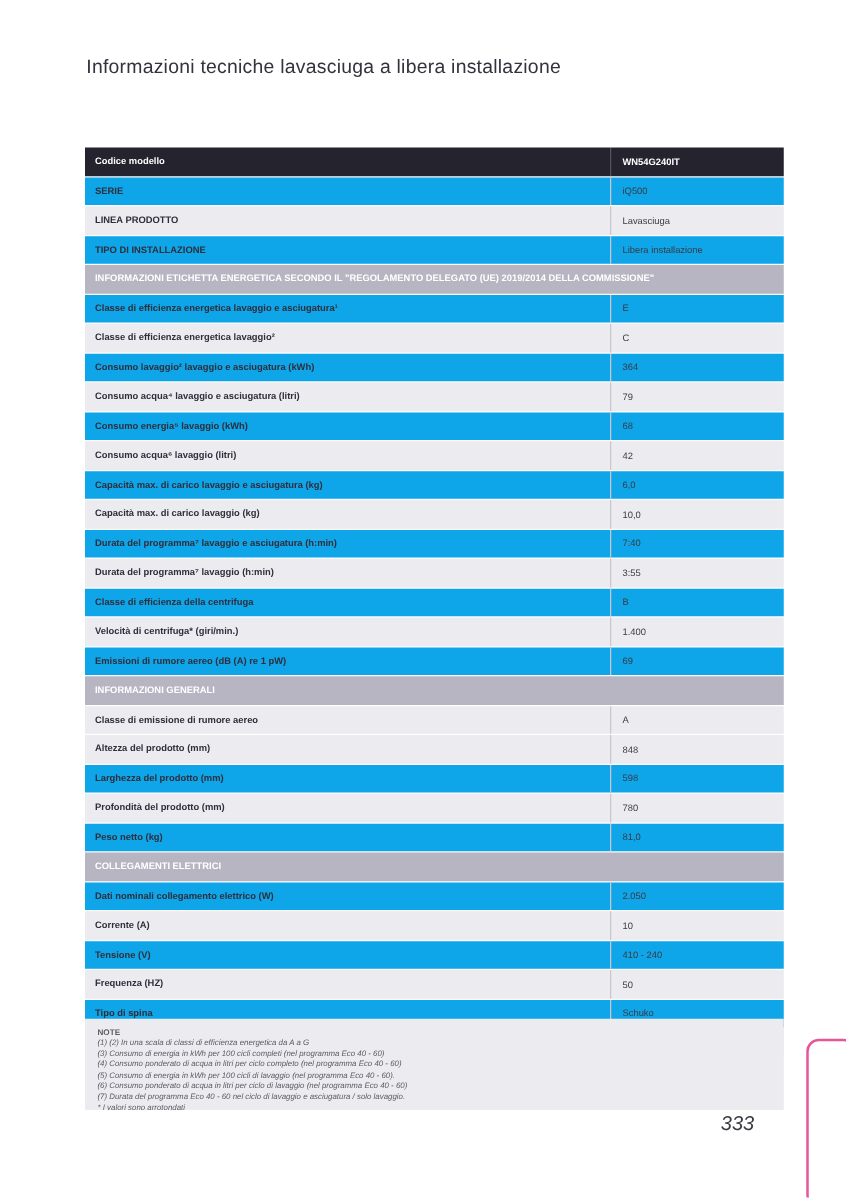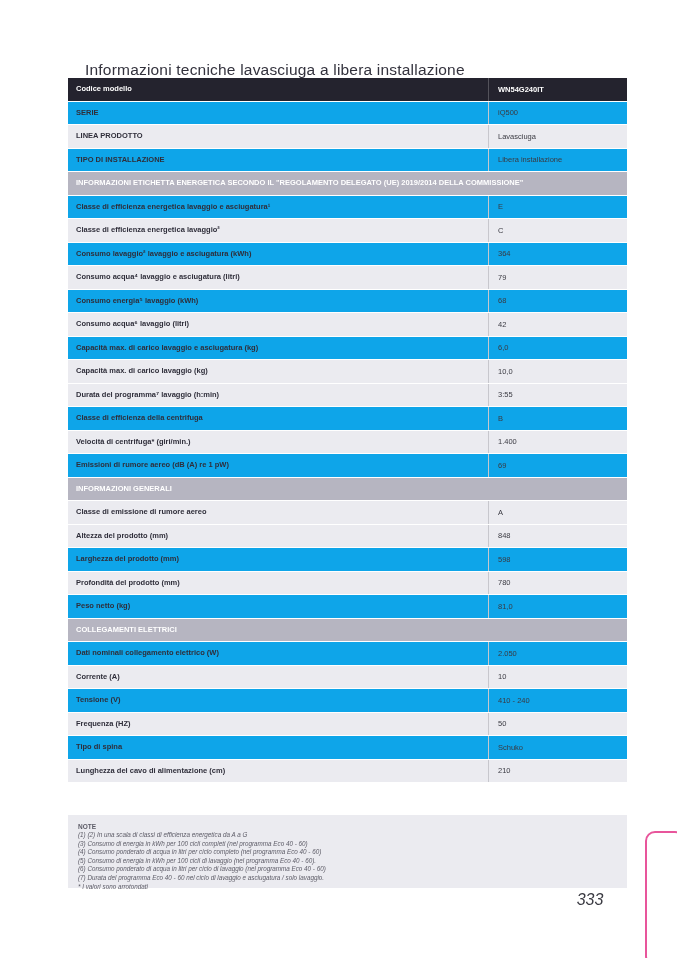--- a/index.html
+++ b/index.html
@@ -3,35 +3,35 @@
 <meta charset="utf-8">
 <style>
   html, body { margin:0; padding:0; }
   body {
     width:677px; height:958px; position:relative; overflow:hidden;
     background:#ffffff;
     font-family:"Liberation Sans","DejaVu Sans",sans-serif;
     -webkit-font-smoothing:antialiased;
   }
   .title {
-    position:absolute; left:69px; top:45px; margin:16px;
+    position:absolute; left:69px; top:45px; margin:0;
     font-size:15.5px; font-weight:400; color:#33323d; letter-spacing:0.2px;
   }
   .spec-table { position:absolute; left:68px; top:78px; width:559px; }
   .row { display:flex; align-items:stretch; height:22.5px; margin-bottom:1px; background:#0ea5e9; }
   .row .label {
     width:420px; box-sizing:border-box; display:flex; align-items:center;
     padding-left:8px; font-size:7.5px; font-weight:700; color:#2f2e3a; line-height:1.1;
   }
   .row .value {
     flex:1; display:flex; align-items:center; padding-left:9px;
     border-left:1px solid #c7c7cd; font-size:7.5px; font-weight:400; color:#3a3a42;
   }
   .row.alt { background:var(--row-alt-bg); }
-  .row.header-row { background:var(--header-bg); }
+  .row.header-row { background:var(--header-bg);margin-top:40px; }
   .row.header-row .label, .row.header-row .value { color:#ffffff; font-weight:700; }
   .row.header-row .value { border-left:1px solid rgba(255,255,255,0.22); }
   .row.section { background:var(--section-bg); }
   .row.section .label { width:100%; color:#ffffff; font-weight:700; }
   .notes {
     position:absolute; left:68px; top:815px; width:559px; height:73px;
     box-sizing:border-box; background:var(--note-bg); padding:7px 10px; color:#5c5b66;
   }
   .notes-title { font-size:6.5px; font-weight:700; line-height:9px; font-style:normal; }
   .note-line { font-size:6.3px; font-style:italic; line-height:8.6px; }
@@ -96,20 +96,24 @@
         <div class="label">Consumo acqua⁶ lavaggio (litri)</div>
         <div class="value">42</div>
       </div>
       <div class="row">
         <div class="label">Capacità max. di carico lavaggio e asciugatura (kg)</div>
         <div class="value">6,0</div>
       </div>
       <div class="row alt">
         <div class="label">Capacità max. di carico lavaggio (kg)</div>
         <div class="value">10,0</div>
+      </div>
+      <div class="row">
+        <div class="label">Durata del programma⁷ lavaggio e asciugatura (h:min)</div>
+        <div class="value">7:40</div>
       </div>
       <div class="row alt">
         <div class="label">Durata del programma⁷ lavaggio (h:min)</div>
         <div class="value">3:55</div>
       </div>
       <div class="row">
         <div class="label">Classe di efficienza della centrifuga</div>
         <div class="value">B</div>
       </div>
       <div class="row alt">

